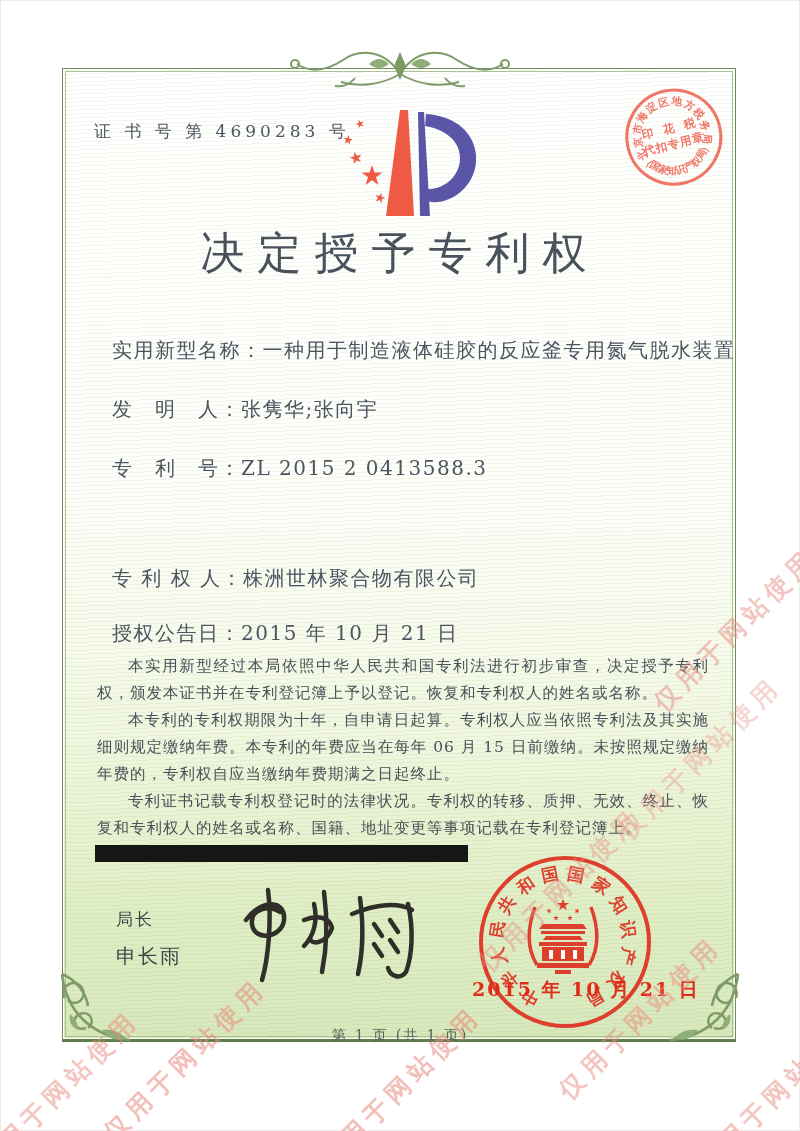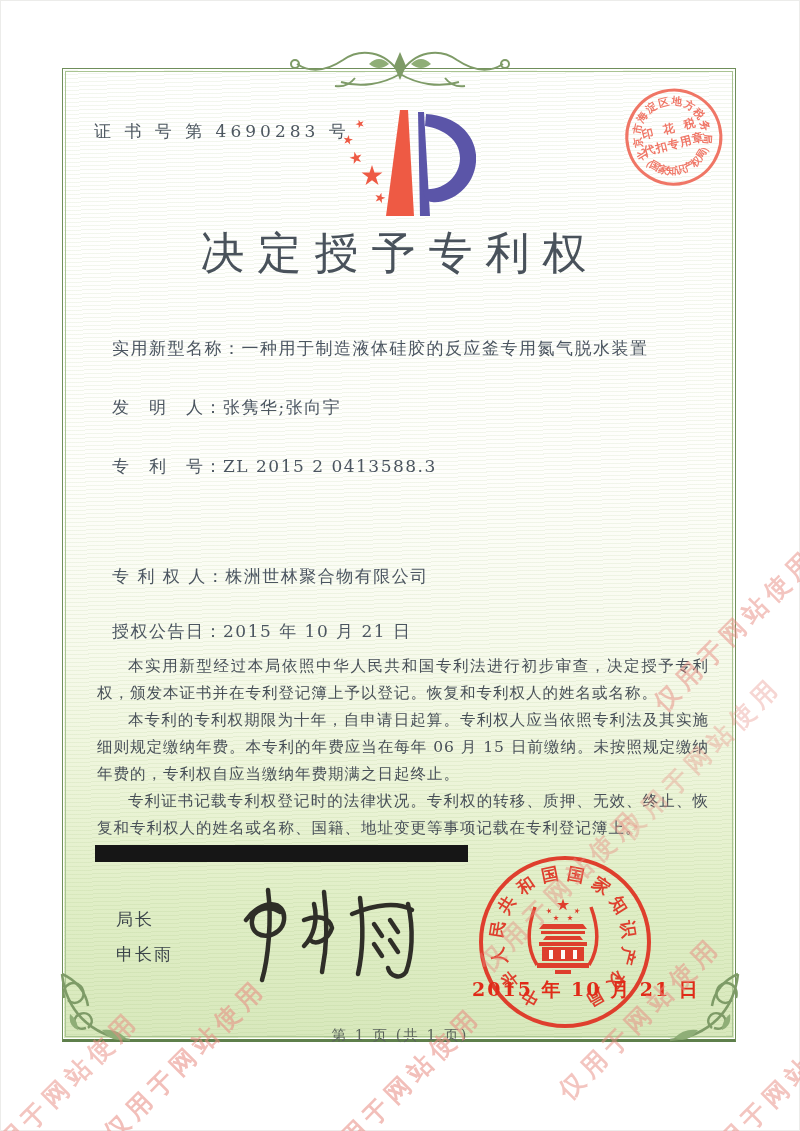--- a/index.html
+++ b/index.html
@@ -13,26 +13,26 @@
     position:absolute;left:64px;top:70px;width:670px;height:968px;
     background:
       repeating-linear-gradient(178deg, rgba(130,170,90,0.10) 0 1px, rgba(255,255,255,0) 1px 4px),
       linear-gradient(180deg,#ffffff 0%,#fefefb 42%,#f7faec 60%,#ecf4d8 74%,#e0eec6 86%,#d8e8bc 100%);
   }
   .frame{position:absolute;left:62px;top:68px;width:672px;height:970px;
     border:1px solid #6f8e5a;border-bottom:3px solid #5e7f4b;}
   .frame-inner{position:absolute;inset:2px;border:1px solid #a9c492;}
   .cert-no{position:absolute;left:94px;top:120px;font-size:17px;letter-spacing:4px;color:#4d5760;white-space:nowrap;}
   .title{position:absolute;left:0;right:0;top:224px;text-align:center;font-size:44px;letter-spacing:13px;color:#49525b;white-space:nowrap;}
-  .row{position:absolute;left:112px;font-size:17px;letter-spacing:1.5px;color:#4b5560;white-space:nowrap;}
+  .row{position:absolute;left:112px;font-size:20px;letter-spacing:1.5px;color:#4b5560;white-space:nowrap;}
   .paras{position:absolute;left:97px;top:653px;width:612px;font-size:15.5px;line-height:27px;letter-spacing:1px;color:#485058;text-align:justify;}
   .paras p{margin:0;text-indent:2em;}
   .redact{position:absolute;left:95px;top:845px;width:373px;height:17px;background:#161616;}
   .director-label{position:absolute;left:116px;top:908px;font-size:17px;color:#3d464b;letter-spacing:2px;}
-  .director-name{position:absolute;left:116px;top:943px;font-size:17px;color:#3d464b;letter-spacing:2px;}
+  .director-name{position:absolute;left:116px;top:943px;font-size:20px;color:#3d464b;letter-spacing:2px;}
   .signature{position:absolute;left:228px;top:880px;width:210px;height:105px;}
   .logo{position:absolute;left:336px;top:102px;width:140px;height:122px;}
   
   .stamp{position:absolute;left:602px;top:66px;width:140px;height:140px;transform:rotate(-14deg);opacity:.88;color:#ee6452;}
   .stamp-ring{position:absolute;left:23px;top:23px;width:91px;height:91px;border:3px solid #ee6452;border-radius:50%;}
   .stamp-arc{position:absolute;inset:0;font-size:10.5px;font-weight:bold;}
   .stamp-center1{position:absolute;left:0;right:0;top:55px;text-align:center;font-size:11.5px;font-weight:bold;letter-spacing:3px;}
   .stamp-center2{position:absolute;left:0;right:0;top:71px;text-align:center;font-size:11.5px;font-weight:bold;letter-spacing:1px;}
   
   .seal{position:absolute;left:468px;top:845px;width:190px;height:190px;opacity:.93;color:#df3222;}

